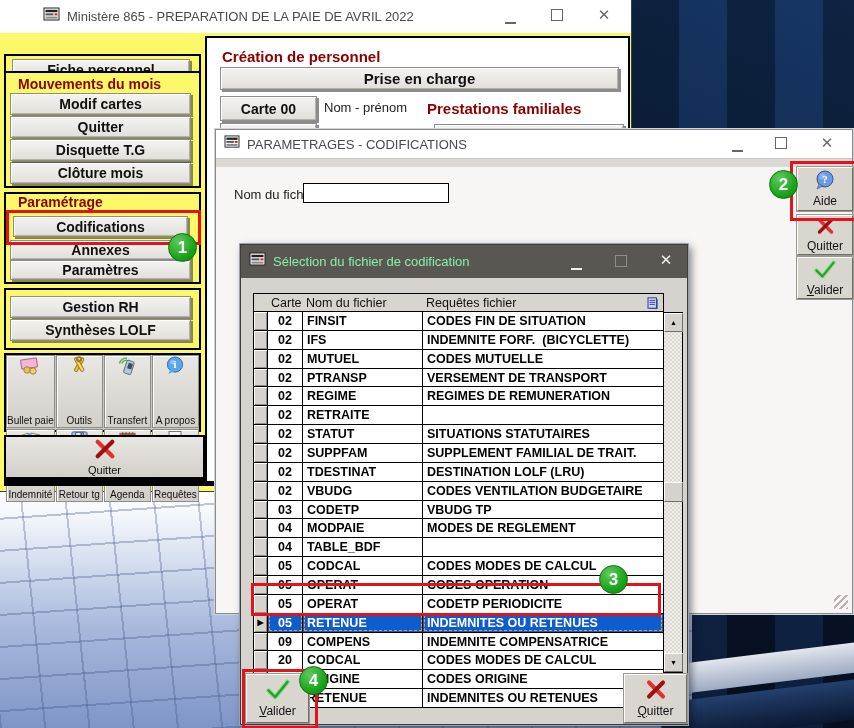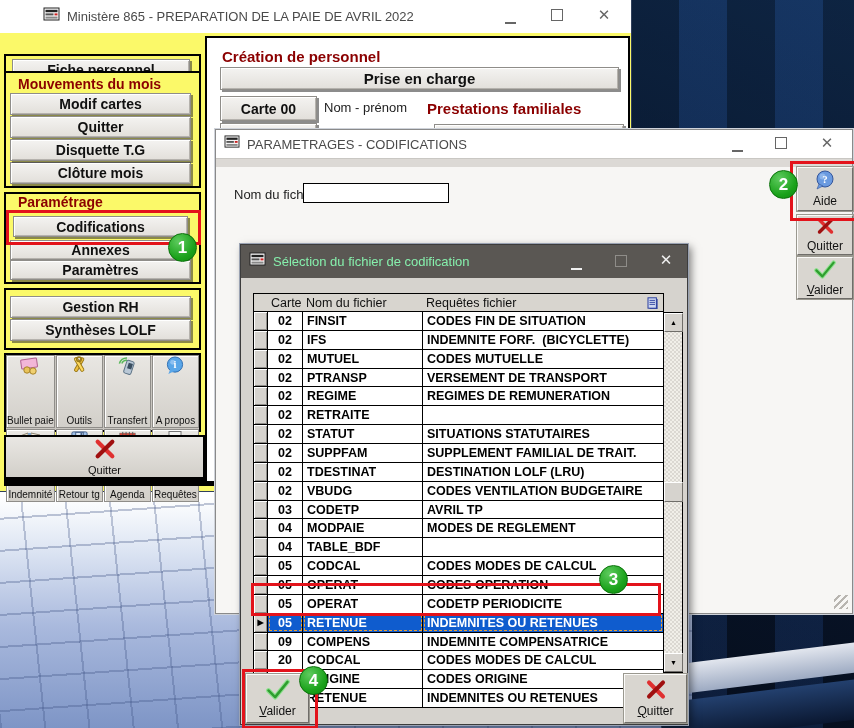--- a/index.html
+++ b/index.html
@@ -410,21 +410,21 @@
           <div class="g-row">
             <div class="g-cell g-selcol"></div>
             <div class="g-cell g-carte">02</div>
             <div class="g-cell g-nom">VBUDG</div>
             <div class="g-cell g-lib">CODES VENTILATION BUDGETAIRE</div>
           </div>
           <div class="g-row">
             <div class="g-cell g-selcol"></div>
             <div class="g-cell g-carte">03</div>
             <div class="g-cell g-nom">CODETP</div>
-            <div class="g-cell g-lib">AVRIL TP</div>
+            <div class="g-cell g-lib">VBUDG TP</div>
           </div>
           <div class="g-row">
             <div class="g-cell g-selcol"></div>
             <div class="g-cell g-carte">04</div>
             <div class="g-cell g-nom">MODPAIE</div>
             <div class="g-cell g-lib">MODES DE REGLEMENT</div>
           </div>
           <div class="g-row">
             <div class="g-cell g-selcol"></div>
             <div class="g-cell g-carte">04</div>

